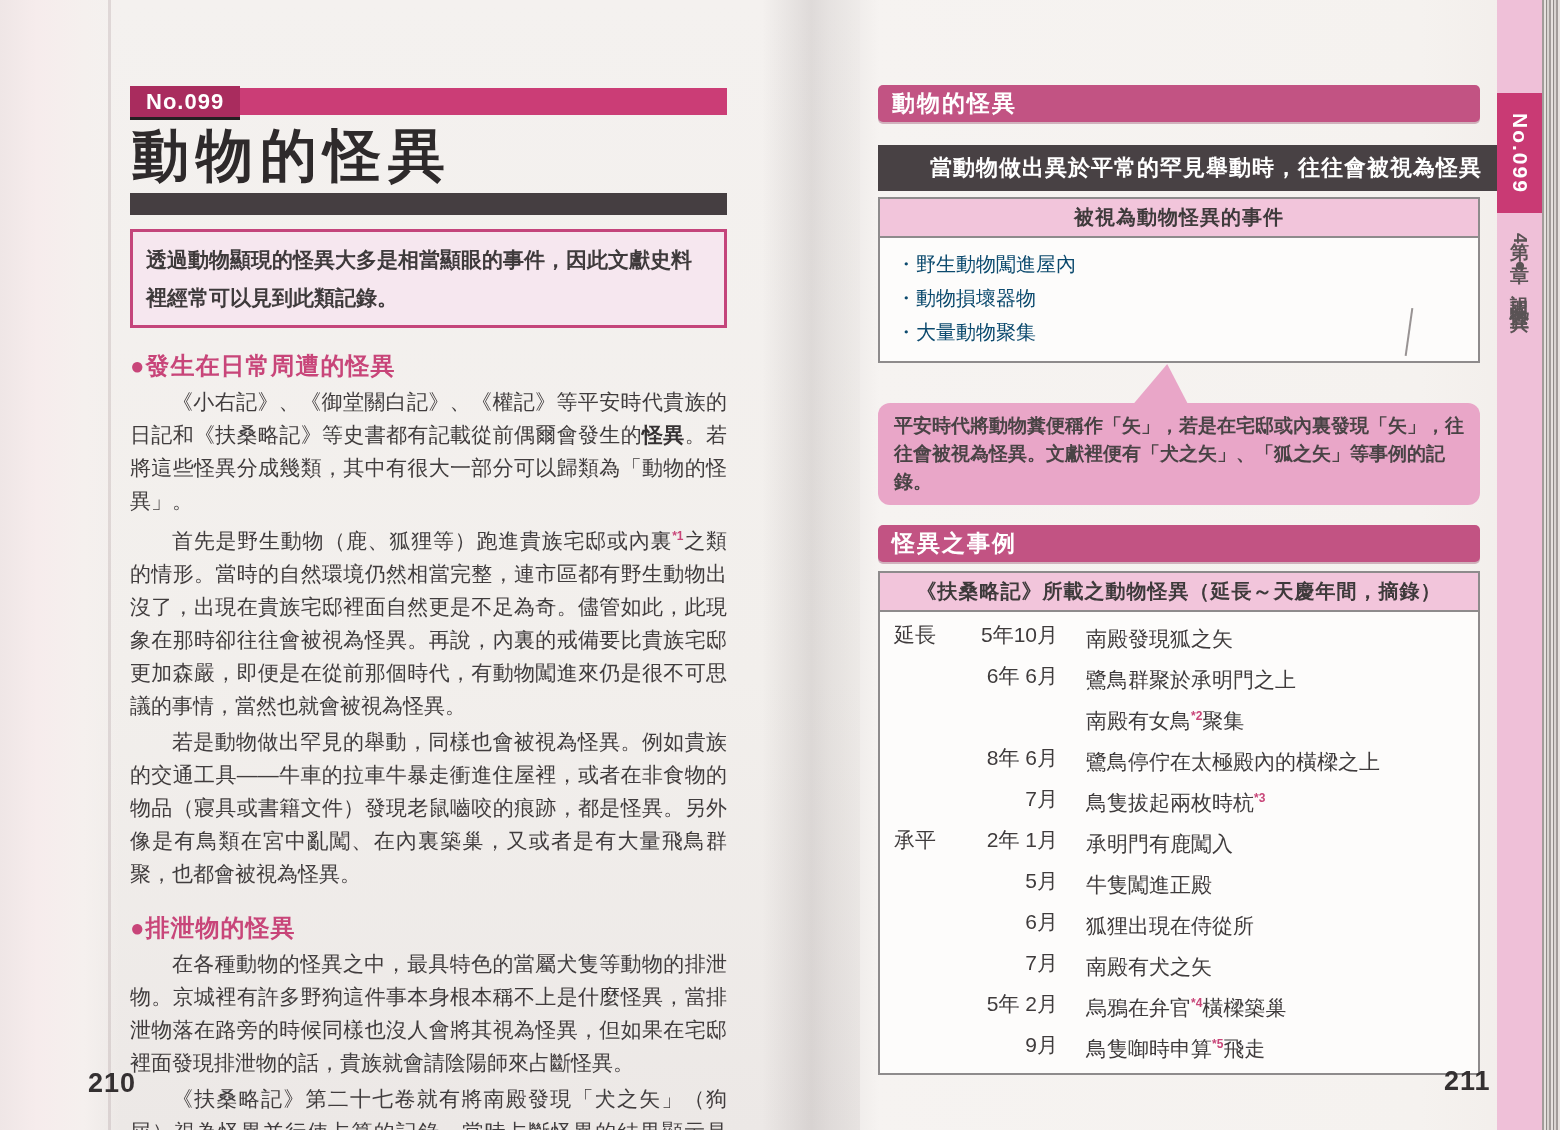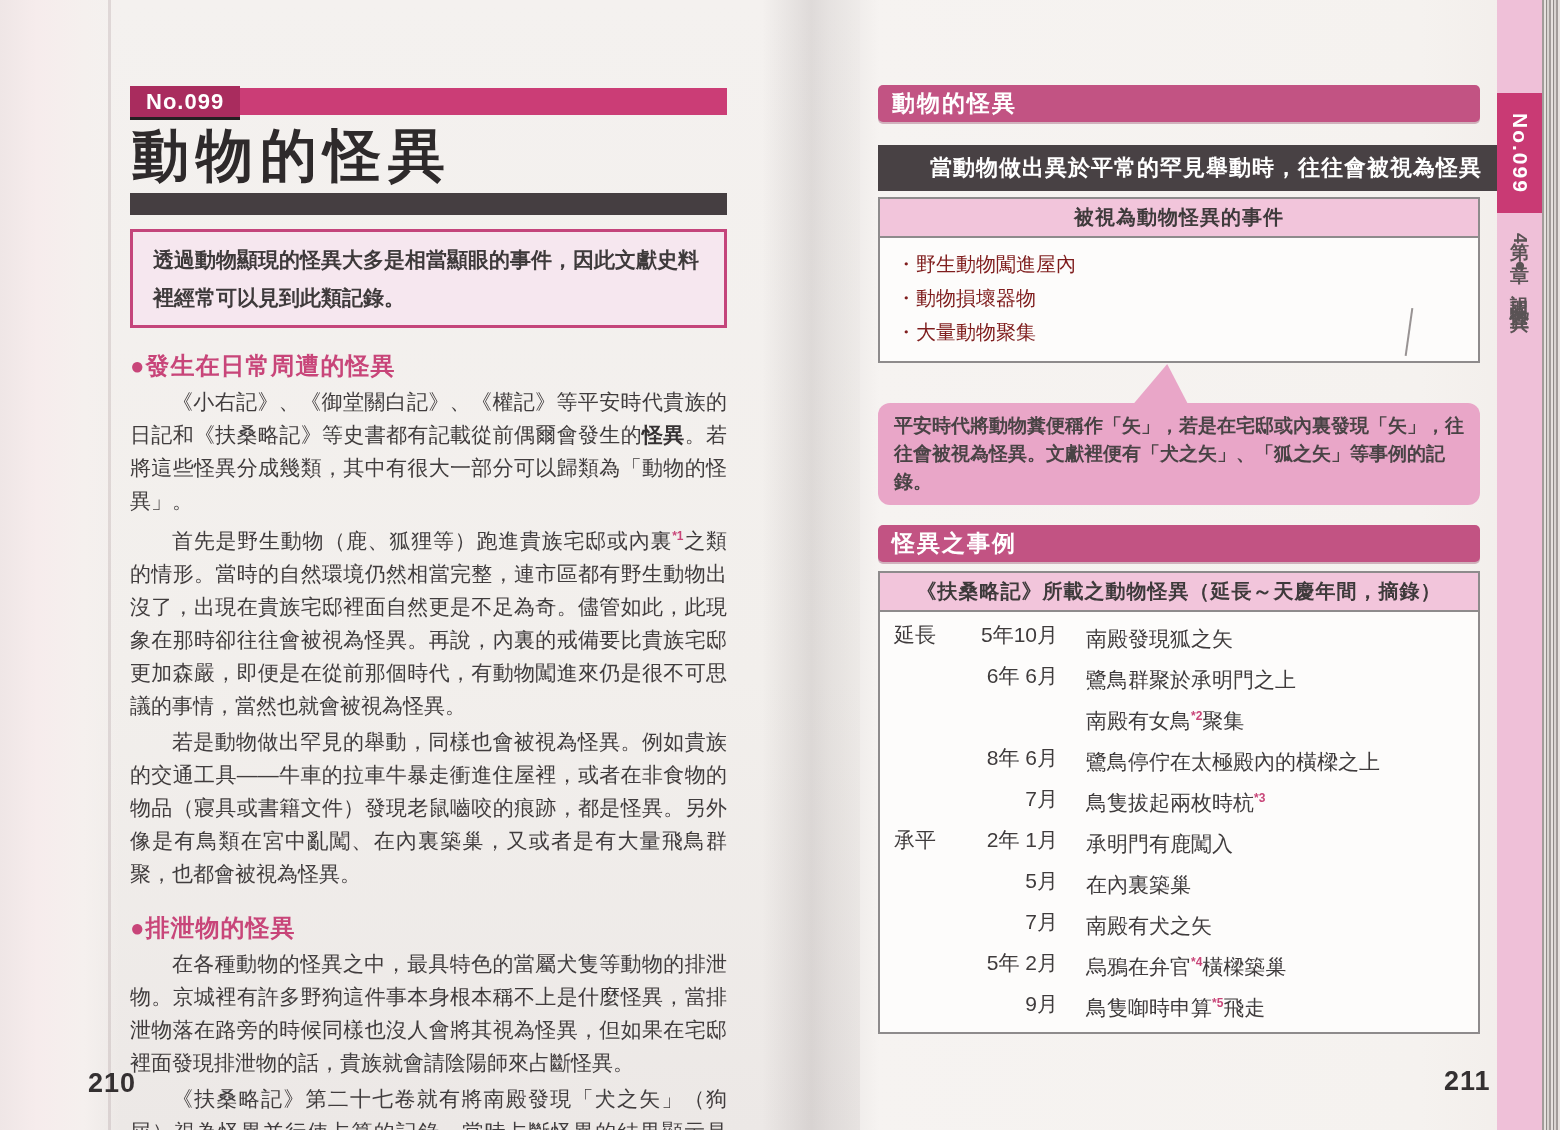--- a/index.html
+++ b/index.html
@@ -28,39 +28,39 @@
   .side-chapter{position:absolute;left:1497px;top:228px;width:45px;height:430px;display:flex;justify-content:center;}
   .side-chapter span{writing-mode:vertical-rl;font-size:19px;color:#5a5355;font-weight:bold;letter-spacing:5px;}
 
   
   .left-content{position:absolute;left:130px;top:88px;width:597px;}
   .no-bar{height:27px;background:#cb3d76;position:relative;}
   .no-badge{position:absolute;left:0;top:-2px;height:31px;background:#a92c5e;border-bottom:3px solid #241f21;
     color:#fff;font-weight:bold;font-size:22px;padding:0 16px;display:flex;align-items:center;letter-spacing:1px;}
   .big-title{font-size:57px;font-weight:bold;color:#2e2a2b;letter-spacing:7px;padding:9px 0 5px 2px;line-height:1.12;}
   .title-underline{height:22px;background:#453e41;}
-  .intro-box{margin-top:14px;border:3px solid #c4457b;background:#f6e7ef;padding:9px 20px;
+  .intro-box{margin-top:14px;border:3px solid #c4457b;background:#f6e7ef;padding:9px 13px;
     font-size:21px;font-weight:bold;color:#3e3a3b;line-height:1.8;}
   .sec-heading{margin-top:22px;color:#c84579;font-size:24px;font-weight:bold;letter-spacing:1px;}
   .para{font-size:21px;color:#403c3d;line-height:33px;text-align:justify;text-indent:2em;margin:3px 0 0 0;}
   .para b{font-weight:bold;color:#353132;}
   sup.fn{color:#c84578;font-size:12px;font-weight:bold;vertical-align:super;letter-spacing:0;}
   .pagenum-left{position:absolute;left:88px;top:1068px;font-size:27px;font-weight:bold;color:#343031;letter-spacing:1px;}
 
   
   .right-content{position:absolute;left:878px;top:85px;width:602px;}
   .r-bar{height:37px;background:#c25383;border-radius:5px;color:#fff;font-weight:bold;font-size:23px;
     display:flex;align-items:center;padding-left:14px;letter-spacing:2px;box-shadow:0 2px 0 rgba(140,60,95,0.35);}
   .keypoint{margin:23px auto 0;width:656px;background:#484144;border-radius:0;color:#fff;font-weight:bold;
     font-size:22px;text-align:center;padding:8px 0;letter-spacing:1px;}
   .box-table{margin-top:6px;border:2px solid #8e8b8c;background:#fdfcfb;}
   .box-table-title{background:#f2c5db;text-align:center;font-weight:bold;font-size:20px;color:#3e3a3b;
     padding:5px 0;border-bottom:2px solid #8e8b8c;letter-spacing:1px;}
   .events-body{padding:9px 16px 12px;}
-  .event-item{font-size:20px;color:#7f1d1d;line-height:26px;padding:4px 0;}
+  .event-item{font-size:20px;color:#0c4a6e;line-height:26px;padding:4px 0;}
   .callout-tail{margin-left:252px;width:60px;height:44px;background:#e9a6c8;
     clip-path:polygon(62% 0,0 100%,100% 100%);margin-top:1px;margin-bottom:-5px;}
   .callout{background:#e9a6c8;border-radius:12px;padding:9px 16px;font-size:19px;font-weight:bold;
     color:#494345;line-height:28px;}
   .cases-bar{margin-top:20px;}
   .cases-table{margin-top:9px;border:2px solid #8e8b8c;background:#fdfcfb;padding-bottom:10px;}
   .case-row{display:flex;font-size:21px;color:#3f3b3c;padding:4px 0 4px 0;line-height:21px;margin-top:8px;}
   .case-era{width:64px;padding-left:14px;flex:none;}
   .case-date{width:100px;text-align:right;flex:none;}
   .case-event{padding-left:28px;flex:1;}
@@ -155,23 +155,28 @@
 
           <div class="case-row">
             <span class="case-era">承平</span>
             <span class="case-date">2年 1月</span>
             <span class="case-event"><span>承明門有鹿闖入</span><sup class="fn"></sup><span></span></span>
           </div>
 
           <div class="case-row">
             <span class="case-era"></span>
             <span class="case-date">5月</span>
-            <span class="case-event"><span>在內裏築巢</span><sup class="fn"></sup><span></span></span>
-          </div>
-
+            <span class="case-event"><span>牛隻闖進正殿</span><sup class="fn"></sup><span></span></span>
+          </div>
+
+          <div class="case-row">
+            <span class="case-era"></span>
+            <span class="case-date">6月</span>
+            <span class="case-event"><span>狐狸出現在侍從所</span><sup class="fn"></sup><span></span></span>
+          </div>
 
           <div class="case-row">
             <span class="case-era"></span>
             <span class="case-date">7月</span>
             <span class="case-event"><span>南殿有犬之矢</span><sup class="fn"></sup><span></span></span>
           </div>
 
           <div class="case-row">
             <span class="case-era"></span>
             <span class="case-date">5年 2月</span>

